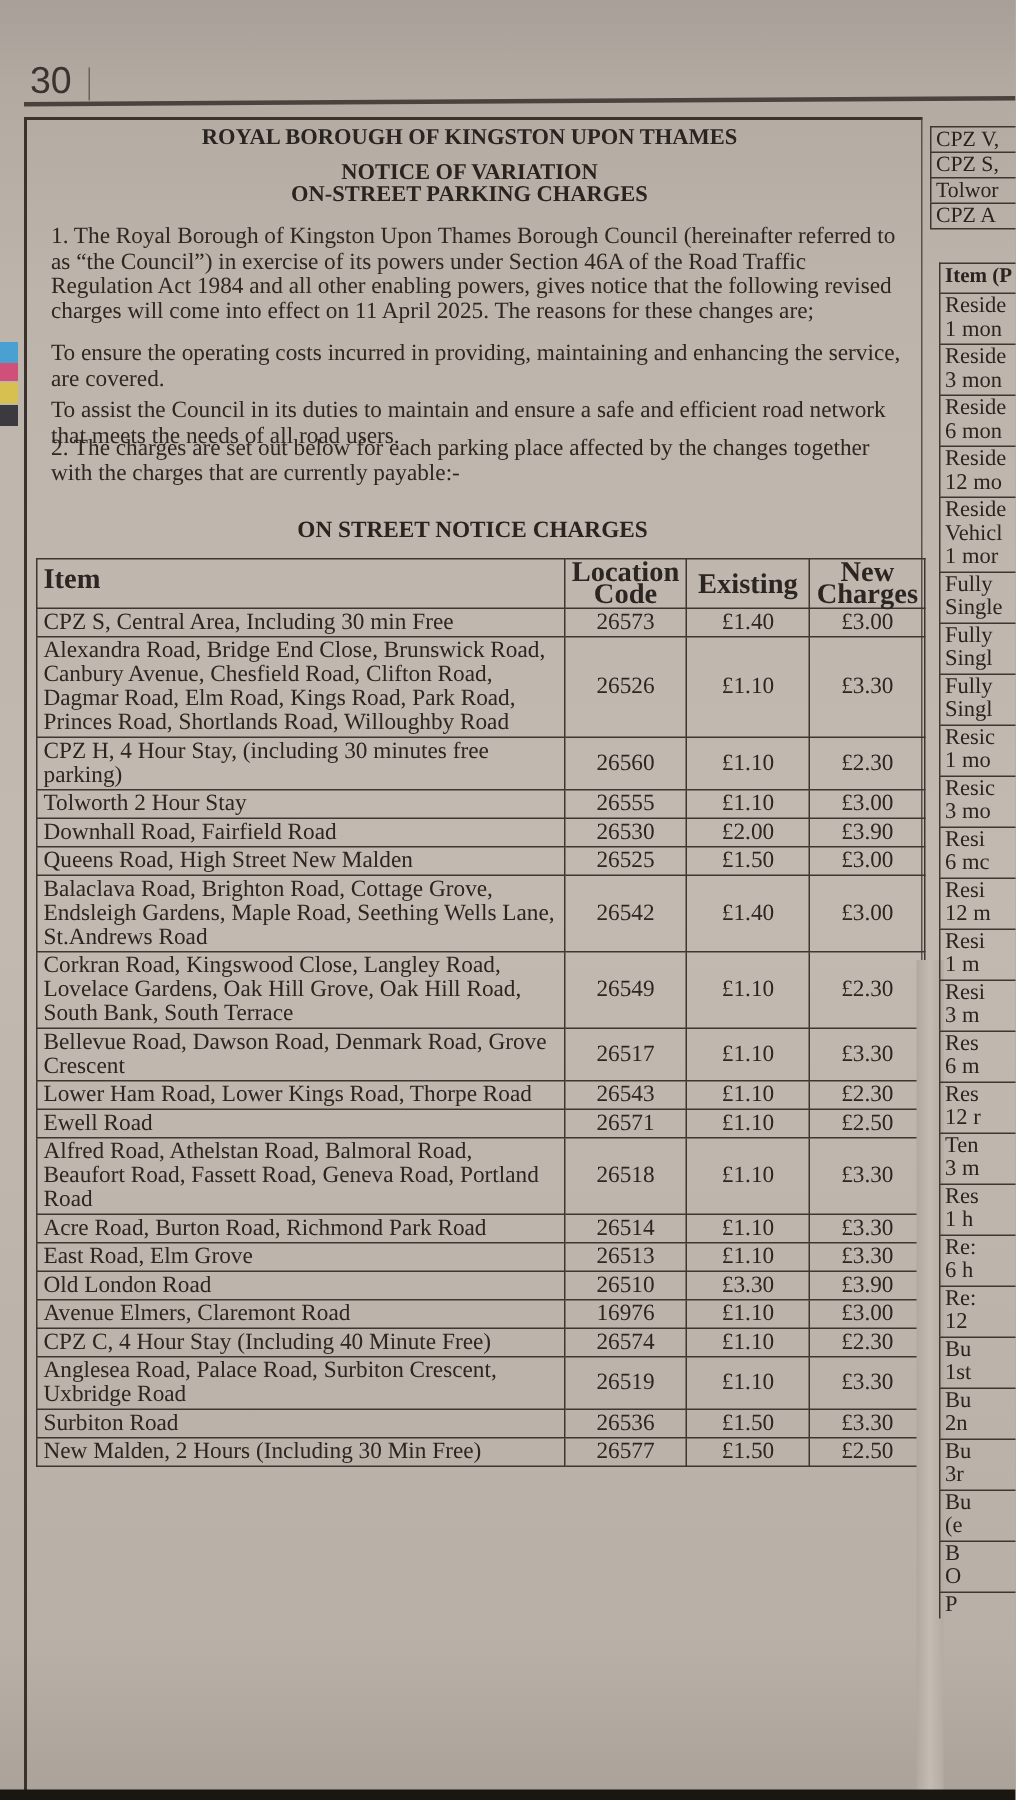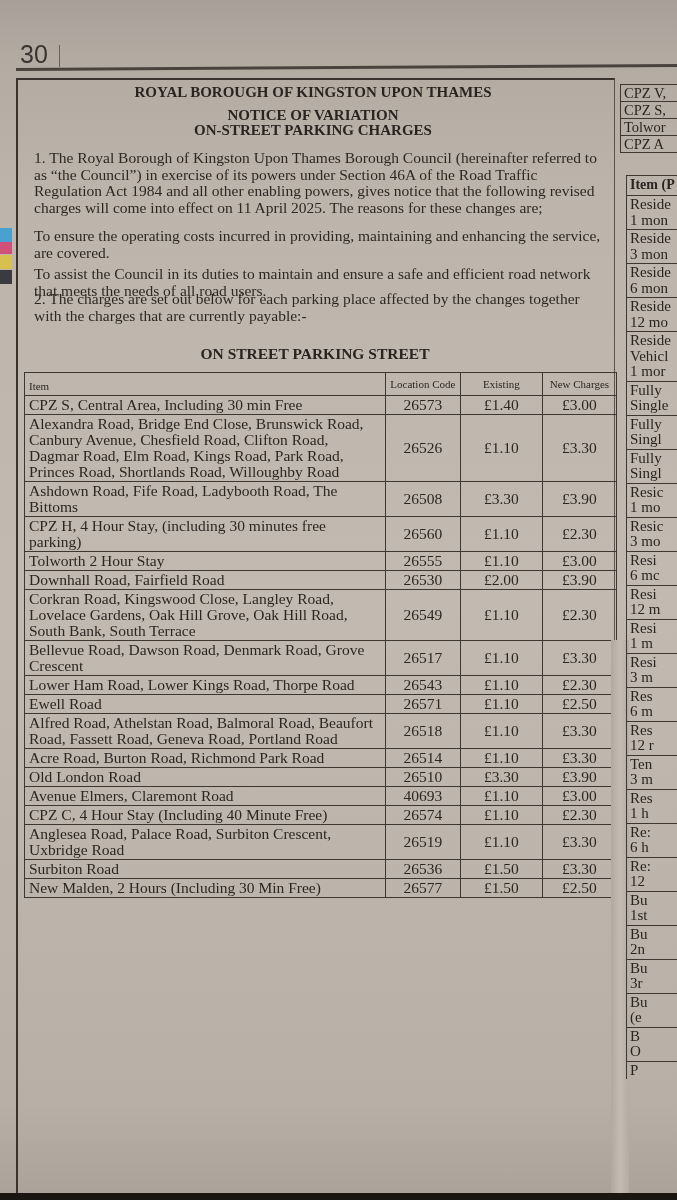--- a/index.html
+++ b/index.html
@@ -47,21 +47,21 @@
   .p4 { top:291px; }
   .table-title { position:absolute; left:0; width:630px; text-align:center; top:345px; font-weight:bold; font-size:15.5px; }
 
   table.charges {
     position:absolute; left:24px; top:372px; width:593px;
     border-collapse:collapse; font-size:15.5px; line-height:16px; color:#2c2622;
   }
   table.charges th, table.charges td {
     border:1.5px solid #3e3630; padding:1px 4px; vertical-align:middle;
   }
-  table.charges th { font-weight:normal; font-size:11px; line-height:15px; text-align:center; }
+  table.charges th { font-weight:bold; font-size:19px; line-height:15px; text-align:center; }
   table.charges th.item-h { text-align:left; vertical-align:top; padding-top:6px; }
   table.charges td.num { text-align:center; white-space:nowrap; }
   table.charges td.item { text-align:left; }
   .col-item { width:360px; } .col-code { width:67px; } .col-ex { width:74px; } .col-new { width:66px; }
 
   .side-col { position:absolute; left:620px; width:80px; }
   .side-small { top:84px; }
   .side-small div {
     border:1.5px solid #3e3630; border-bottom:none; height:16px; font-size:14.5px; line-height:16px; padding-left:3px; white-space:nowrap; overflow:hidden;
   }
@@ -92,21 +92,21 @@
 
 <div class="head h1">ROYAL BOROUGH OF KINGSTON UPON THAMES</div>
 <div class="head h2">NOTICE OF VARIATION</div>
 <div class="head h3">ON-STREET PARKING CHARGES</div>
 
 <div class="para p1">1. The Royal Borough of Kingston Upon Thames Borough Council (hereinafter referred to as “the Council”) in exercise of its powers under Section 46A of the Road Traffic Regulation Act 1984 and all other enabling powers, gives notice that the following revised charges will come into effect on 11 April 2025. The reasons for these changes are;</div>
 <div class="para p2">To ensure the operating costs incurred in providing, maintaining and enhancing the service, are covered.</div>
 <div class="para p3">To assist the Council in its duties to maintain and ensure a safe and efficient road network that meets the needs of all road users.</div>
 <div class="para p4">2. The charges are set out below for each parking place affected by the changes together with the charges that are currently payable:-</div>
 
-<div class="table-title">ON STREET PARKING STREET</div>
+<div class="table-title">ON STREET NOTICE CHARGES</div>
 
 <table class="charges">
   <thead>
     <tr>
       <th class="item-h col-item">Item</th>
       <th class="col-code">Location Code</th>
       <th class="col-ex">Existing</th>
       <th class="col-new">New Charges</th>
     </tr>
   </thead>
@@ -117,44 +117,50 @@
         <td class="num">£1.40</td>
         <td class="num">£3.00</td>
       </tr>
       <tr>
         <td class="item">Alexandra Road, Bridge End Close, Brunswick Road, Canbury Avenue, Chesfield Road, Clifton Road, Dagmar Road, Elm Road, Kings Road, Park Road, Princes Road, Shortlands Road, Willoughby Road</td>
         <td class="num">26526</td>
         <td class="num">£1.10</td>
         <td class="num">£3.30</td>
       </tr>
       <tr>
-        <td class="item">Ashdown Road, Fife Road, Ladybooth Road, The Bittoms</td>
-        <td class="num">26508</td>
-        <td class="num">£3.30</td>
-        <td class="num">£3.90</td>
-      </tr>
-      <tr>
         <td class="item">CPZ H, 4 Hour Stay, (including 30 minutes free parking)</td>
         <td class="num">26560</td>
         <td class="num">£1.10</td>
         <td class="num">£2.30</td>
       </tr>
       <tr>
         <td class="item">Tolworth 2 Hour Stay</td>
         <td class="num">26555</td>
         <td class="num">£1.10</td>
         <td class="num">£3.00</td>
       </tr>
       <tr>
         <td class="item">Downhall Road, Fairfield Road</td>
         <td class="num">26530</td>
         <td class="num">£2.00</td>
         <td class="num">£3.90</td>
       </tr>
       <tr>
+        <td class="item">Queens Road, High Street New Malden</td>
+        <td class="num">26525</td>
+        <td class="num">£1.50</td>
+        <td class="num">£3.00</td>
+      </tr>
+      <tr>
+        <td class="item">Balaclava Road, Brighton Road, Cottage Grove, Endsleigh Gardens, Maple Road, Seething Wells Lane, St.Andrews Road</td>
+        <td class="num">26542</td>
+        <td class="num">£1.40</td>
+        <td class="num">£3.00</td>
+      </tr>
+      <tr>
         <td class="item">Corkran Road, Kingswood Close, Langley Road, Lovelace Gardens, Oak Hill Grove, Oak Hill Road, South Bank, South Terrace</td>
         <td class="num">26549</td>
         <td class="num">£1.10</td>
         <td class="num">£2.30</td>
       </tr>
       <tr>
         <td class="item">Bellevue Road, Dawson Road, Denmark Road, Grove Crescent</td>
         <td class="num">26517</td>
         <td class="num">£1.10</td>
         <td class="num">£3.30</td>
@@ -177,28 +183,34 @@
         <td class="num">£1.10</td>
         <td class="num">£3.30</td>
       </tr>
       <tr>
         <td class="item">Acre Road, Burton Road, Richmond Park Road</td>
         <td class="num">26514</td>
         <td class="num">£1.10</td>
         <td class="num">£3.30</td>
       </tr>
       <tr>
+        <td class="item">East Road, Elm Grove</td>
+        <td class="num">26513</td>
+        <td class="num">£1.10</td>
+        <td class="num">£3.30</td>
+      </tr>
+      <tr>
         <td class="item">Old London Road</td>
         <td class="num">26510</td>
         <td class="num">£3.30</td>
         <td class="num">£3.90</td>
       </tr>
       <tr>
         <td class="item">Avenue Elmers, Claremont Road</td>
-        <td class="num">40693</td>
+        <td class="num">16976</td>
         <td class="num">£1.10</td>
         <td class="num">£3.00</td>
       </tr>
       <tr>
         <td class="item">CPZ C, 4 Hour Stay (Including 40 Minute Free)</td>
         <td class="num">26574</td>
         <td class="num">£1.10</td>
         <td class="num">£2.30</td>
       </tr>
       <tr>

